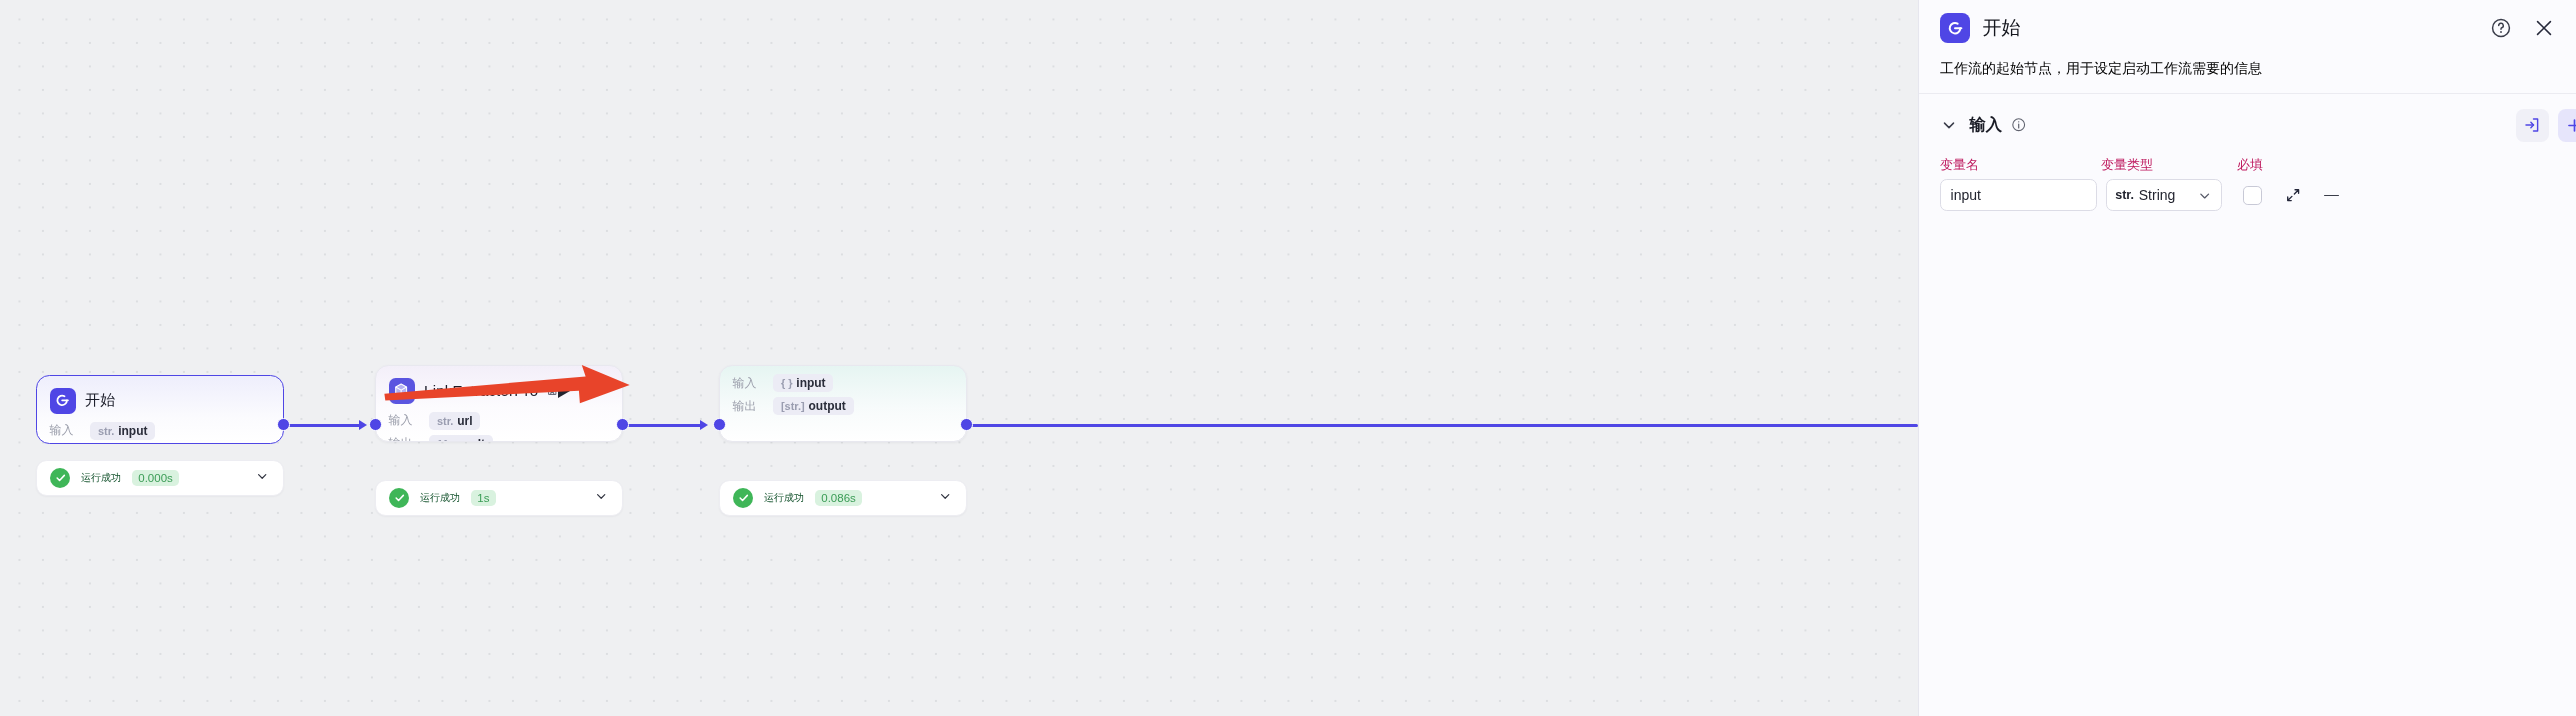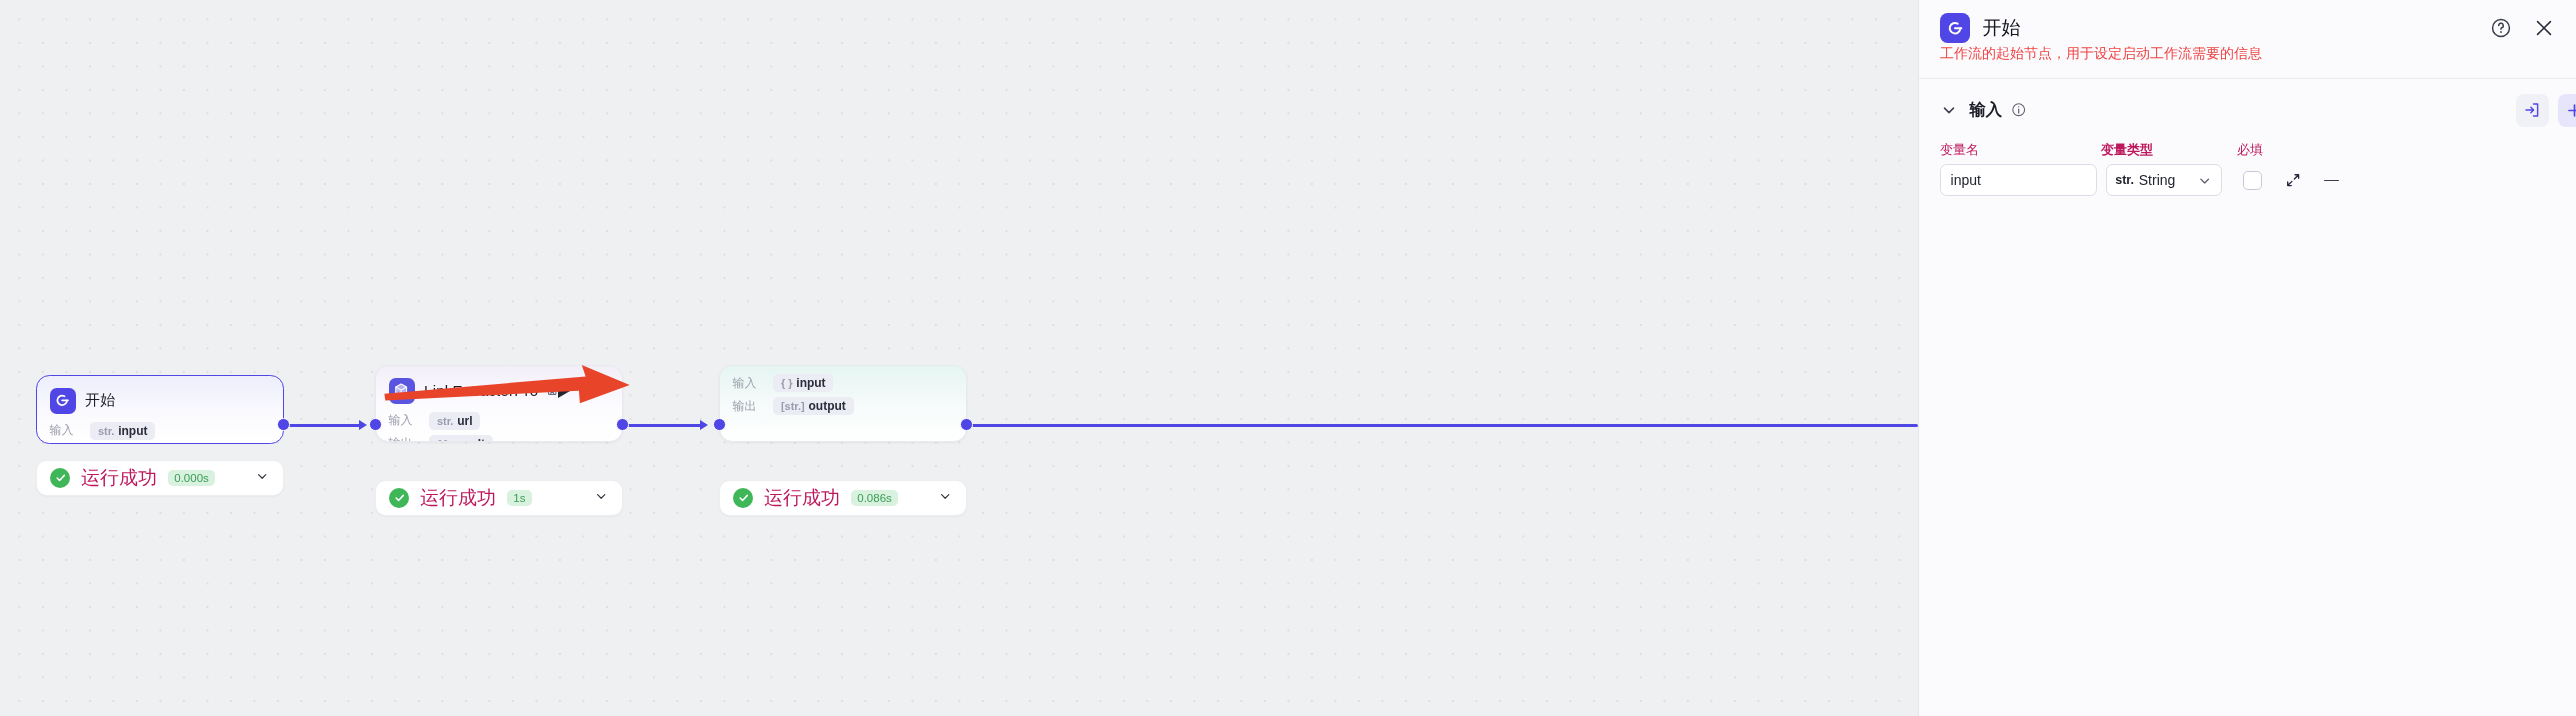--- a/index.html
+++ b/index.html
@@ -110,21 +110,21 @@
     border-radius: 10.6px;
     display: flex; align-items: center;
     padding: 0 13.4px;
     box-shadow: 0 1px 1.9px rgba(20,20,40,.04);
   }
   .check {
     width: 20px; height: 20px; border-radius: 50%;
     background: #3fb658; flex: 0 0 auto;
     display: flex; align-items: center; justify-content: center;
   }
-  .status-text { margin-left: 10.6px; font-size: 19px; color: #be185d; text-align: right; }
+  .status-text { margin-left: 10.6px; font-size: 10px; color: #14532d; text-align: right; }
   .dur {
     margin-left: 10.6px; font-size: 11.5px; color: #3a9c55;
     background: #d9f2df; border-radius: 4.8px; padding: 1.9px 6.7px;
   }
   .chev { margin-left: auto; color: #333642; }
 
   
   #red-arrow { position: absolute; left: 382px; top: 363px; }
 
   
@@ -136,40 +136,40 @@
   }
   .panel-head { padding: 13.4px 21px 0 21px; }
   .panel-head-row { display: flex; align-items: center; }
   .panel-ico {
     width: 30px; height: 30px; border-radius: 7.7px; background: #4f46e5;
     display: flex; align-items: center; justify-content: center; flex: 0 0 auto;
   }
   .panel-title { margin-left: 12.5px; font-size: 19px; color: #15171f; }
   .panel-head-actions { margin-left: auto; display: flex; align-items: center; gap: 21px; }
   .panel-desc {
-    margin-top: 1px; font-size: 14px; color: #ef4444; line-height: 1.4;
+    margin-top: 16px; font-size: 14px; color: #000000; line-height: 1.4;
     padding-bottom: 14.4px;
   }
   .panel-div { height: 1px; background: #ebebf1; }
 
   .sec-head { display: flex; align-items: center; padding: 17.3px 0 0 21px; height: 44px; }
   .sec-chevron { color: #3b3e4c; margin-right: 11.5px; display: flex; }
   .sec-title { font-size: 16.3px; color: #1a1c26; font-weight: 700; }
   .sec-info { margin-left: 8.6px; display: flex; }
   .sec-actions { margin-left: auto; display: flex; align-items: center; gap: 9.6px; padding-right: 0px; }
   .sq-btn {
     width: 33px; height: 33px; border-radius: 7.7px;
     display: flex; align-items: center; justify-content: center;
   }
   .sq-btn.soft { background: #f0f0f7; }
   .sq-btn.tint { background: #e6e5fb; }
 
   .col-heads { display: flex; padding: 17.3px 21px 0 21px; font-size: 13px; color: #be185d; }
   .ch-name { width: 161px; }
-  .ch-type { width: 136px; font-weight: bold; }
+  .ch-type { width: 136px; }
   .ch-req  { width: 58px; }
 
   .var-wrap { position: relative; padding: 0 21px; margin-top: 5.8px; }
   .var-row { display: flex; align-items: center; }
   .txt-input {
     width: 157px; height: 32px;
     border: 1px solid #dcdce6; border-radius: 6.7px;
     background: #ffffff;
     font-size: 14px; color: #22242f;
     padding: 0 9.6px;

